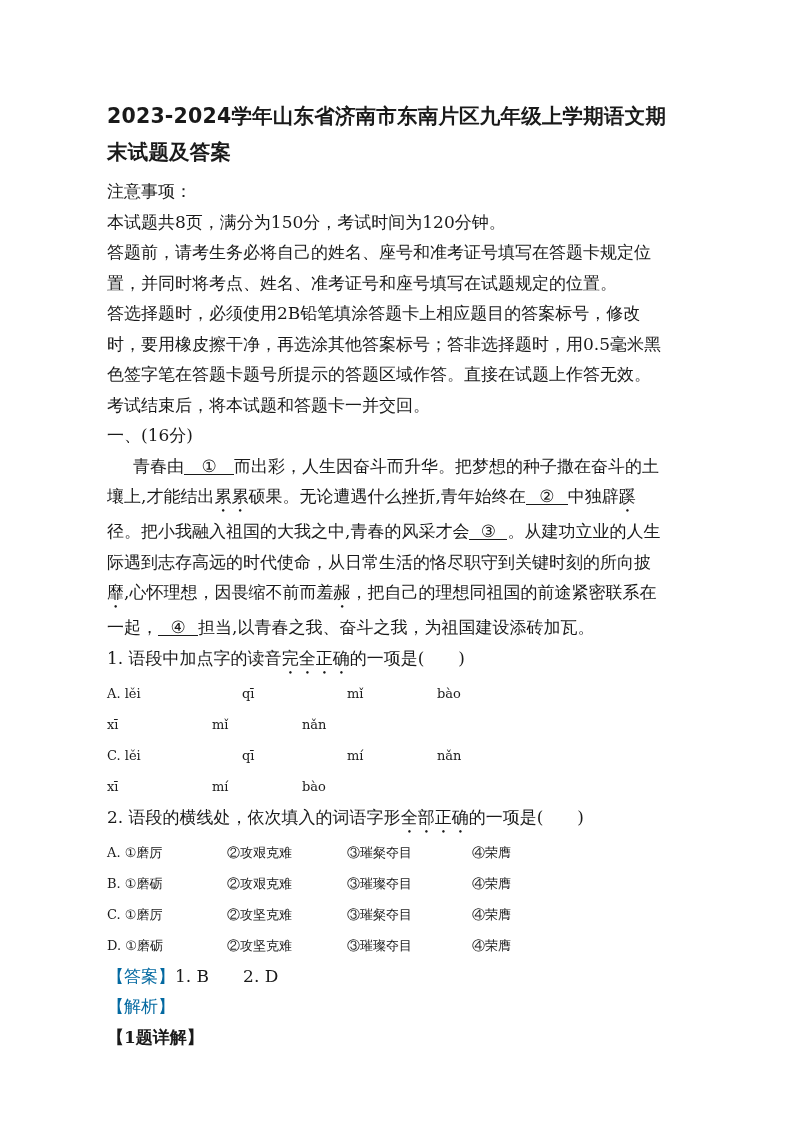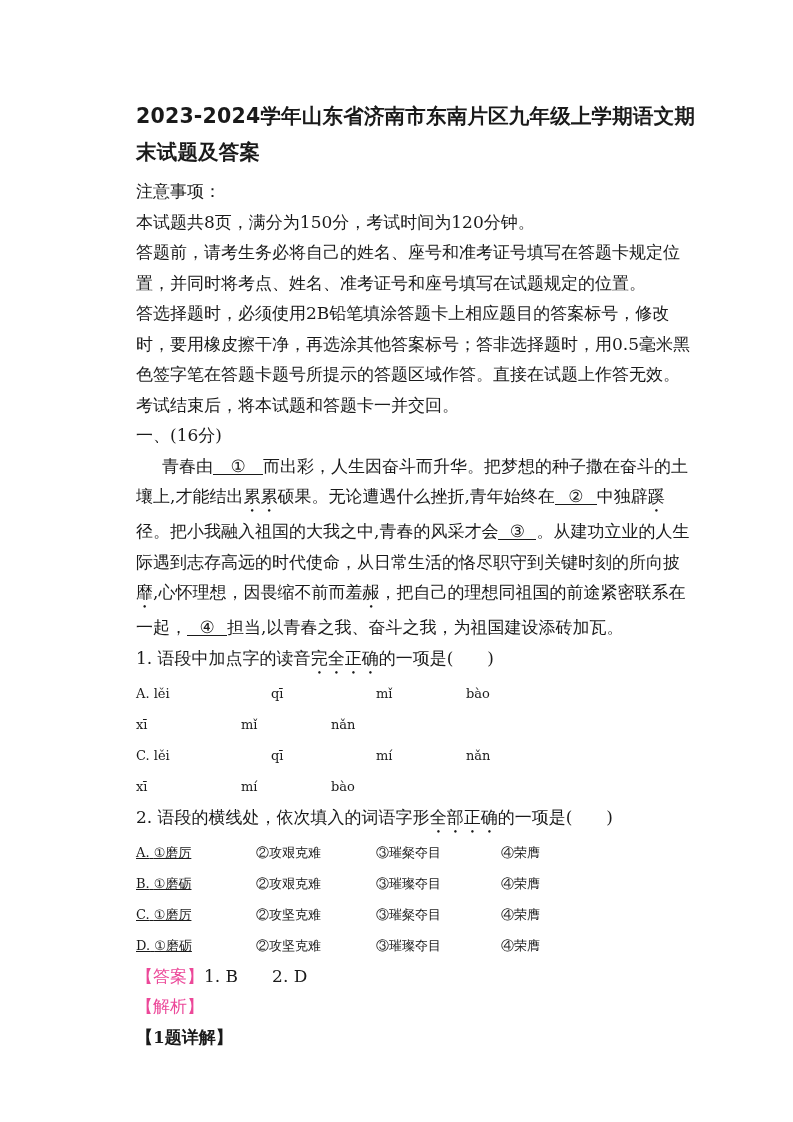--- a/index.html
+++ b/index.html
@@ -1,34 +1,34 @@
 <!DOCTYPE html>
 <html><head>
 <meta charset="utf-8">
 <style>
   html, body { margin: 0; padding: 0; background: #ffffff; }
   body { width: 793px; height: 1122px; position: relative; overflow: hidden;
          font-family: "DejaVu Serif", "Liberation Serif", serif; color: #1a1a1a; }
-  .page { position: absolute; left: 136px; top: 98px; width: 560px; }
+  .page { position: absolute; left: 107px; top: 98px; width: 560px; }
   .title { font-family: "DejaVu Sans", "Liberation Sans", sans-serif; font-weight: bold;
            font-size: 20.5px; line-height: 36px; letter-spacing: 0.2px; margin: 0 0 6px 0; }
   .p { font-size: 17px; line-height: 30.5px; margin: 0; }
   .indent { text-indent: 26px; }
   .blank { display: inline-block; border-bottom: 1px solid #1a1a1a; text-align: center;
            line-height: 15px; padding: 0 4px; text-indent: 0; }
   .dot { text-emphasis: dot; text-emphasis-position: under; -webkit-text-emphasis: dot; -webkit-text-emphasis-position: under; }
   .opt-row { display: flex; font-size: 13px; line-height: 31px; }
   .opt-row .c0 { width: 135px; }
   .opt-row .c1 { width: 105px; }
   .opt-row .c2 { width: 90px; }
   .opt-row .c3 { width: 120px; }
-  .opt2 .c0 { width: 120px; text-decoration: underline; }
+  .opt2 .c0 { width: 120px; }
   .opt2 .c1 { width: 120px; }
   .opt2 .c2 { width: 125px; }
-  .blue { color: #ec4899; }
+  .blue { color: #0369a1; }
   .bold { font-weight: bold; }
 </style>
 </head>
 <body>
 
 <div class="page">
   <h1 class="title">2023-2024学年山东省济南市东南片区九年级上学期语文期末试题及答案</h1>
 
   <p class="p">注意事项：</p>
   <p class="p">本试题共8页，满分为150分，考试时间为120分钟。</p>

